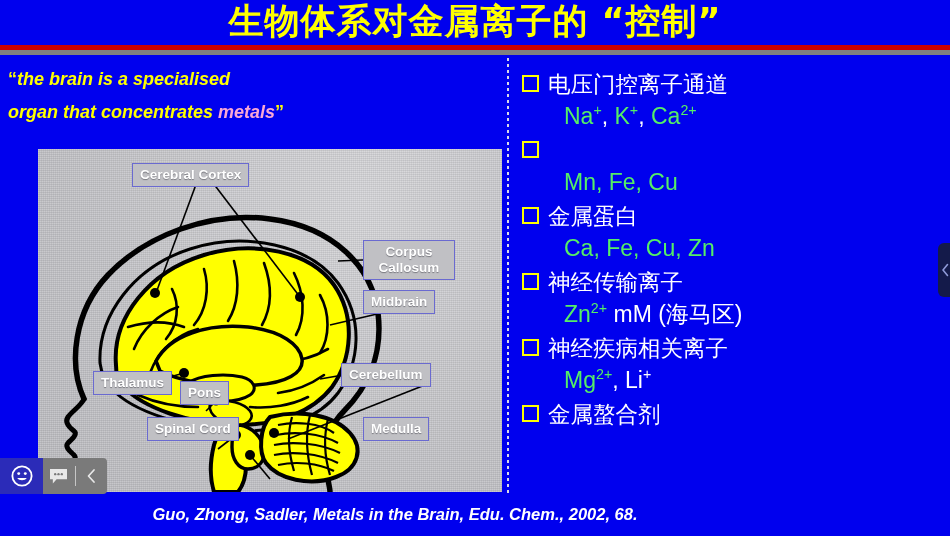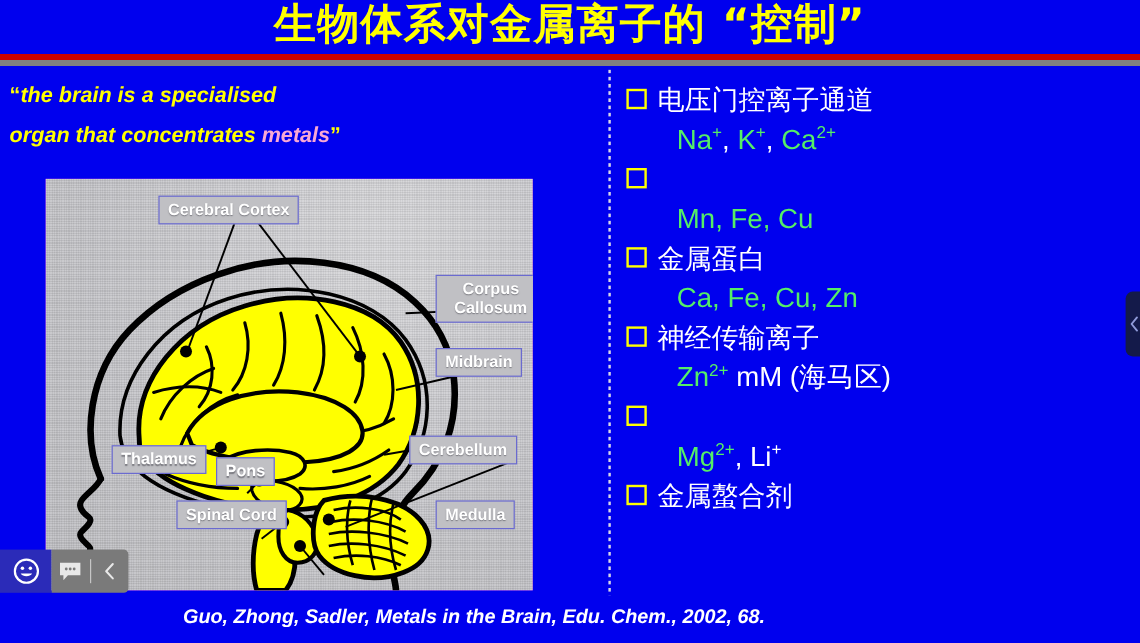--- a/index.html
+++ b/index.html
@@ -37,22 +37,22 @@
     font-weight:700;
     font-size:18px;
     line-height:33px;
     font-family:"Liberation Sans","DejaVu Sans",sans-serif;
   }
   .quote .metals{color:#f9a8d4;}
   .quote .qm{font-style:normal;}
 
   
   .brain-figure{
-    position:absolute;left:38px;top:92px;width:406px;height:343px;
-    background:#d946ef;
+    position:absolute;left:38px;top:92px;width:464px;height:343px;
+    background:#a3a3a3;
     overflow:hidden;
   }
   .brain-figure .noise{
     position:absolute;inset:0;
     background-image:
       repeating-linear-gradient(0deg, rgba(255,255,255,.07) 0 1px, rgba(0,0,0,.05) 1px 2px),
       repeating-linear-gradient(90deg, rgba(255,255,255,.06) 0 1px, rgba(0,0,0,.04) 1px 2px),
       radial-gradient(circle at 70% 15%, #d6d6d9 0%, #c4c4c8 60%, #bcbcc0 100%);
   }
   .brain-svg{position:absolute;left:0;top:0;}
@@ -64,21 +64,21 @@
     color:#ffffff;
     font-weight:700;
     font-size:13.5px;
     line-height:16px;
     padding:3px 7px;
     text-align:center;
     white-space:nowrap;
     text-shadow:0 1px 1px rgba(60,60,70,.55);
     font-family:"Liberation Sans","DejaVu Sans",sans-serif;
   }
-  .lbl.two-line{white-space:normal;}
+  .lbl.two-line{white-space:normal;margin-top:11px;}
 
   
   .divider{
     position:absolute;left:507px;top:58px;width:2px;height:438px;
     background-image:linear-gradient(#d8d8e8 55%, rgba(0,0,0,0) 0%);
     background-size:2px 6px;
     background-repeat:repeat-y;
   }
 
   
@@ -302,20 +302,21 @@
         <span class="bullet-head">神经传输离子</span>
       </div>
       <div class="bullet-sub">
         <span>Zn</span><sup>2+</sup><span class="wht"> mM (海马区)</span>
       </div>
     </div>
 
     <div class="bullet-block">
       <div class="bullet-row">
         <span class="bullet-mark"><i></i></span>
+        <span class="bullet-head">神经疾病相关离子</span>
       </div>
       <div class="bullet-sub">
         <span>Mg</span><sup>2+</sup><span class="wht">, Li</span><sup class="wht">+</sup>
       </div>
     </div>
 
     <div class="bullet-block">
       <div class="bullet-row">
         <span class="bullet-mark"><i></i></span>
         <span class="bullet-head">金属螯合剂</span>

